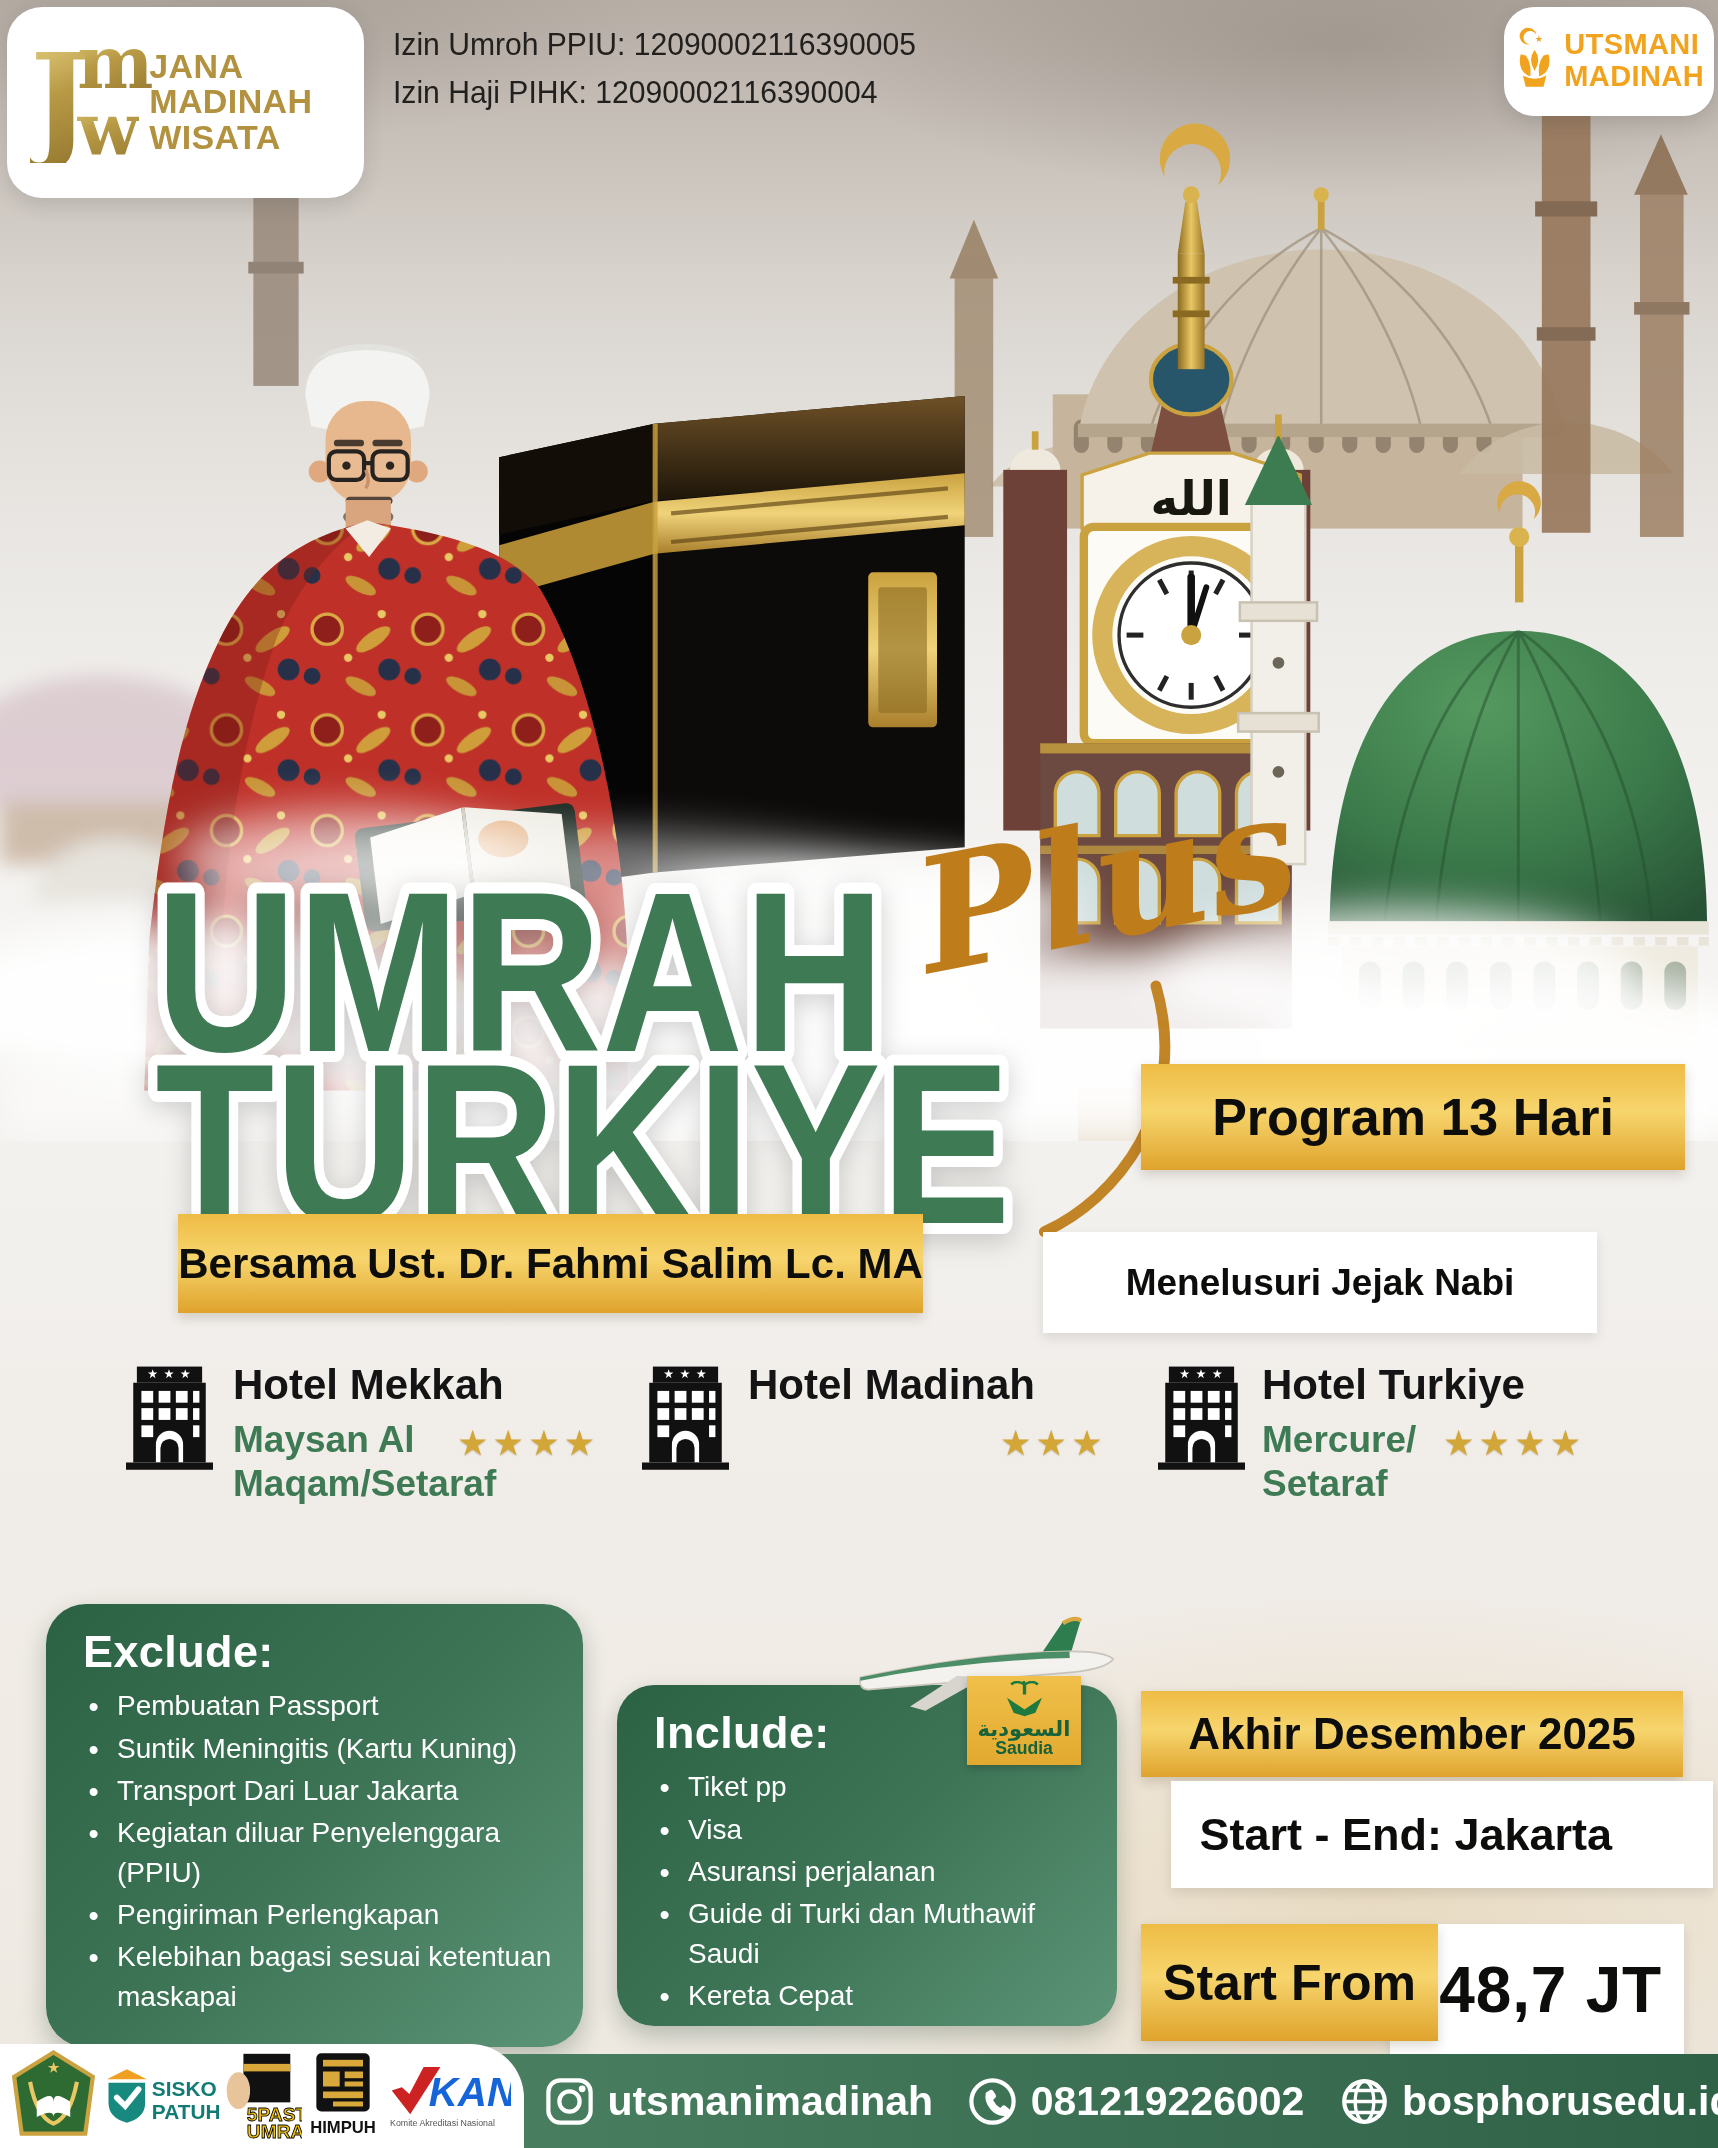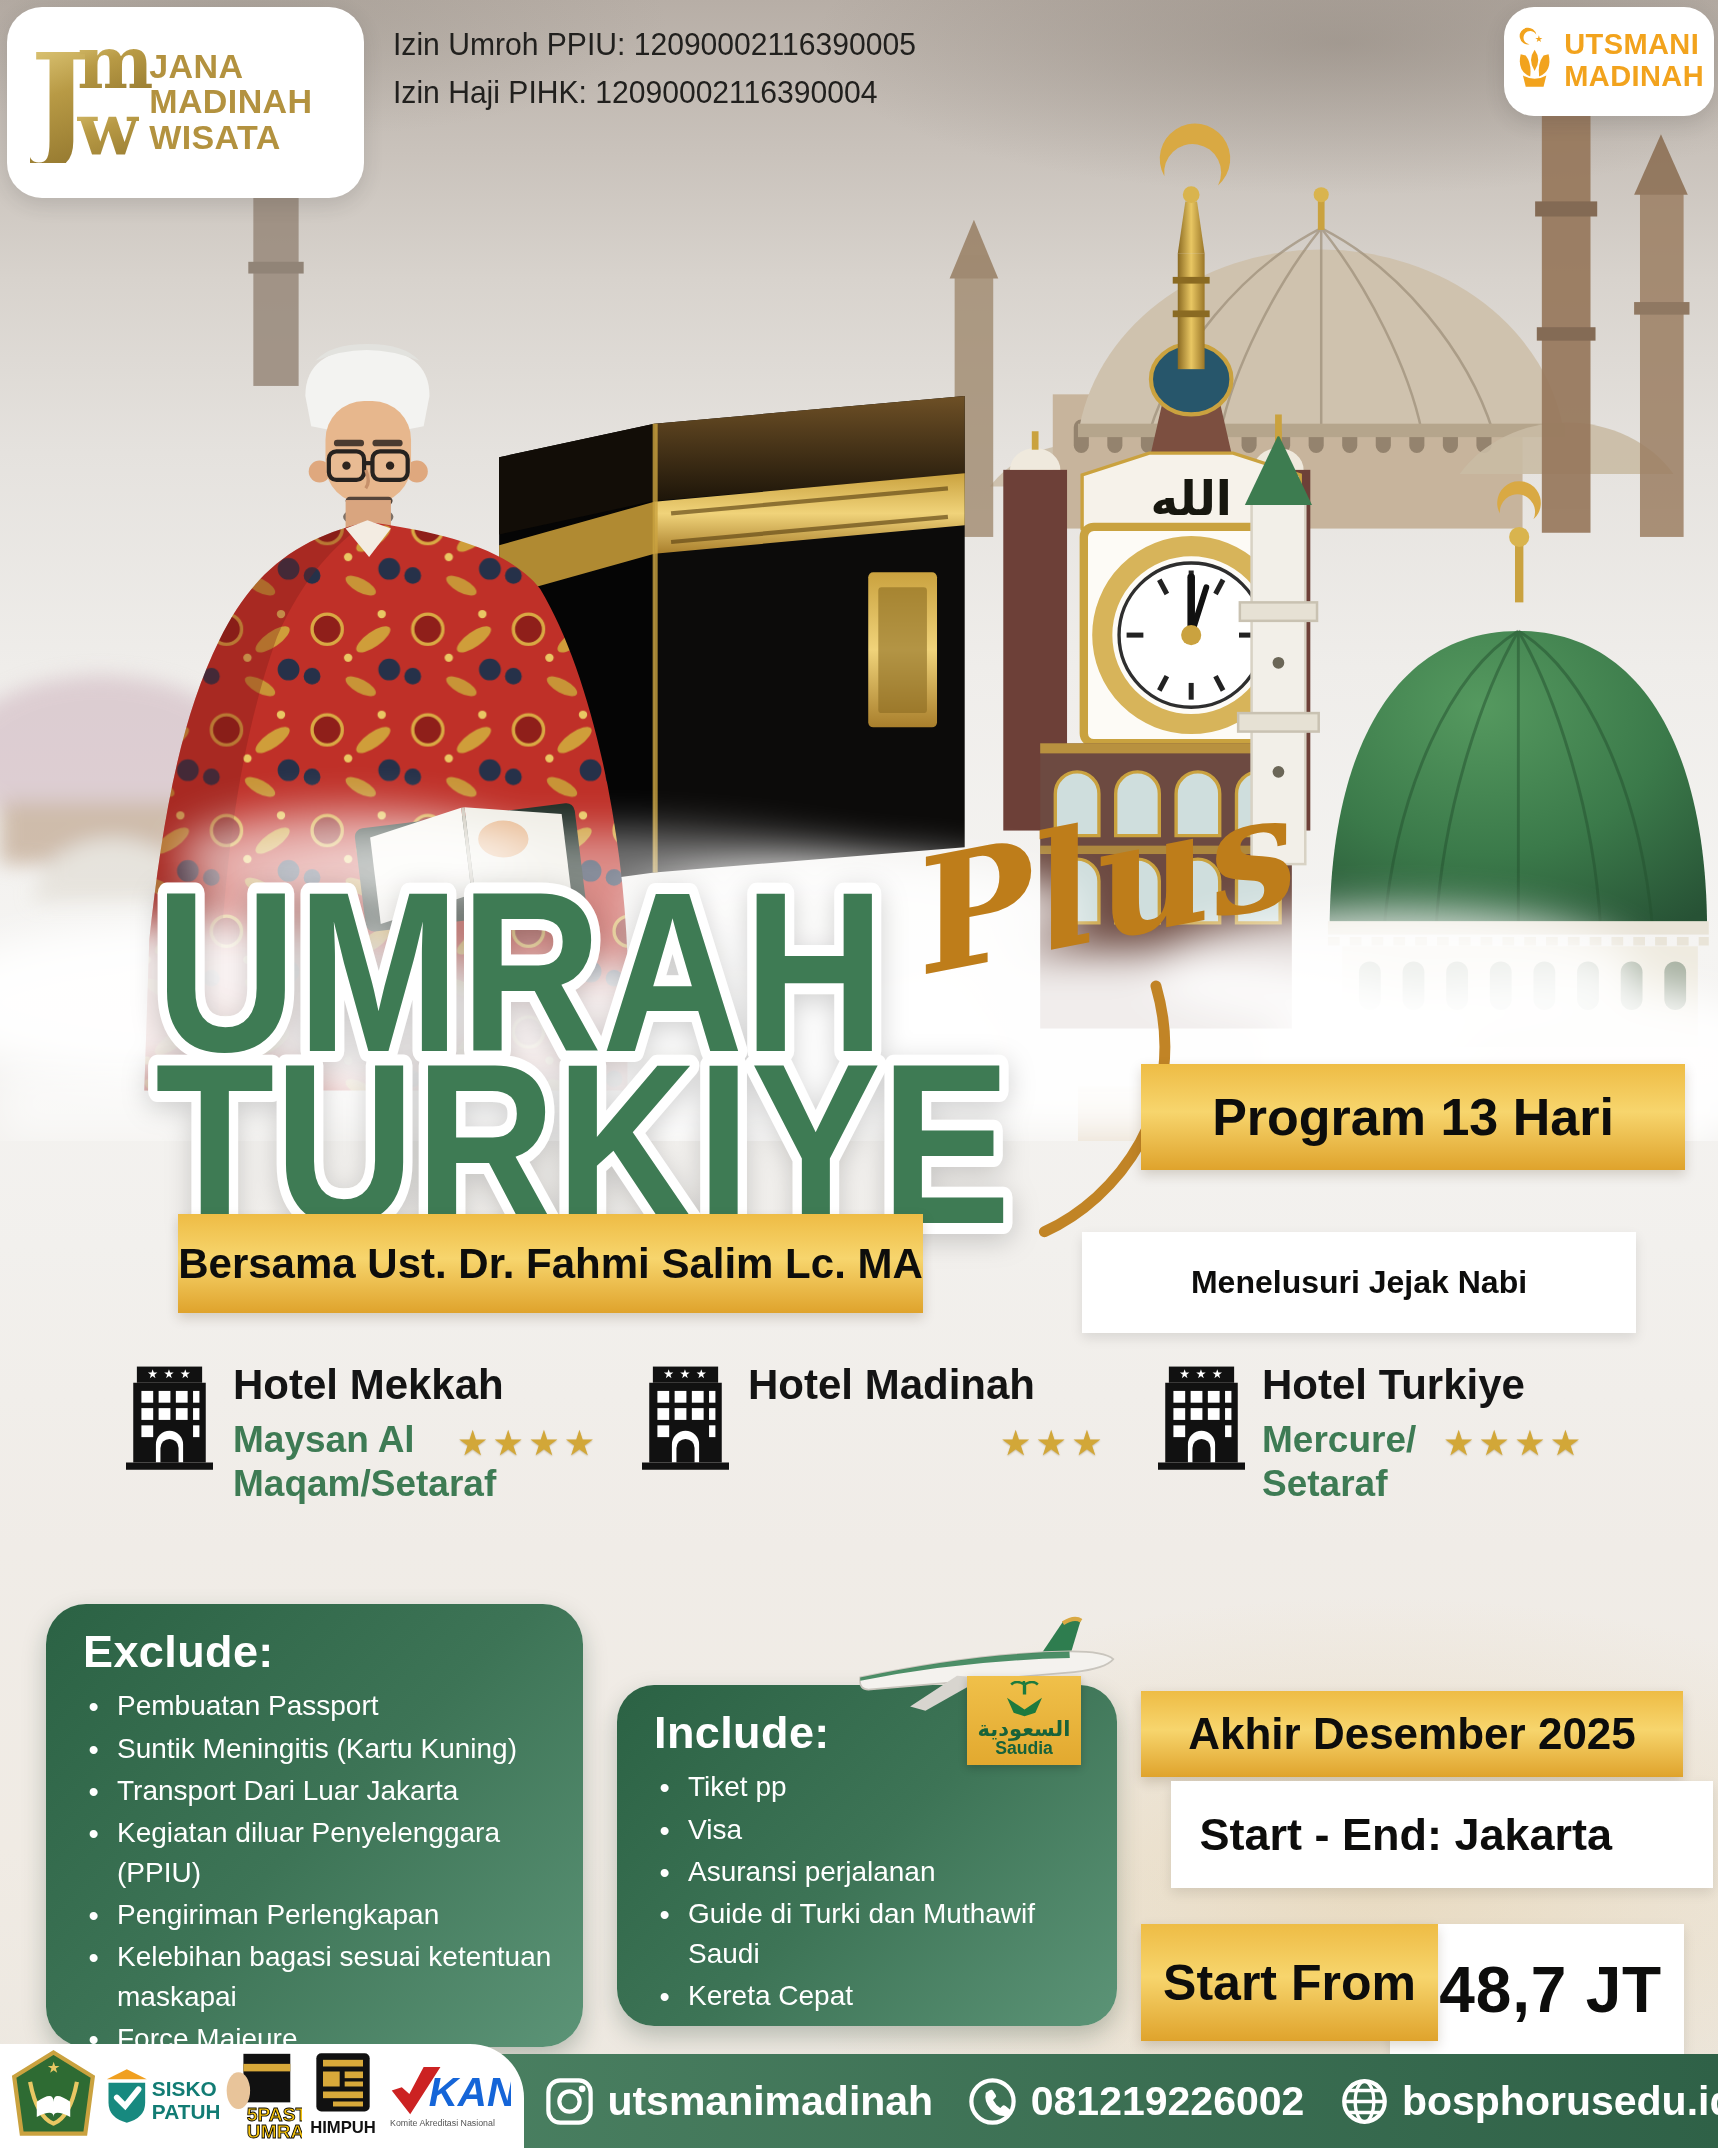--- a/index.html
+++ b/index.html
@@ -26,21 +26,21 @@
   .mono .m3{left:47px;top:65px;font-size:72px;line-height:1;}
   .brandl div{font-size:34px;font-weight:700;color:#b3923f;line-height:1.05;letter-spacing:0.4px;}
   .license{left:393px;top:20px;z-index:6;font-size:32px;line-height:1.5;color:#21201e;transform:scaleX(.94);transform-origin:left top;}
   .card-right{left:1504px;top:6.7px;width:210px;height:109px;border-radius:30px;z-index:6;display:flex;align-items:center;padding:8.4px 10px;gap:9px;}
   .brandr div{font-size:29px;font-weight:700;color:#f2a31d;line-height:1.1;letter-spacing:0.4px;}
   
   .gold{background:linear-gradient(180deg,#eebc45 0%,#f7d56d 45%,#dfa32c 100%);box-shadow:0 5px 11.7px rgba(60,40,0,.18);}
   .badge{display:flex;align-items:center;justify-content:center;color:#0d0d0c;font-weight:700;z-index:3;}
   .badge-program{left:1141px;top:1064px;width:544px;height:106px;font-size:52px;}
   .badge-speaker{left:178px;top:1214px;width:745px;height:99px;font-size:42px;}
-  .badge-tagline{left:1043px;top:1232px;width:554px;height:101px;font-size:32px;background:#fff;box-shadow:0 5px 11.7px rgba(0,0,0,.10);margin-left:39px;}
+  .badge-tagline{left:1043px;top:1232px;width:554px;height:101px;font-size:37px;background:#fff;box-shadow:0 5px 11.7px rgba(0,0,0,.10);}
   
   .hotel-ico{z-index:3;}
   .hotel-title{z-index:3;font-size:42px;font-weight:700;color:#141414;}
   .hotel-name{z-index:3;font-size:37px;font-weight:700;color:#3e7b54;line-height:1.18;}
   .hotel-stars{z-index:3;font-size:35px;color:#d2a738;letter-spacing:4.2px;text-shadow:0 0.8px 1.7px rgba(120,90,10,.35);}
   
   .panel{background:linear-gradient(135deg,#2b6244 0%,#3d7456 50%,#5f977a 105%);
      border-radius:40px;color:#fff;z-index:3;box-shadow:0 10px 23.5px rgba(20,50,35,.25);
      padding:22px 25px 8.4px 37px;}
   .panel h3{margin:0 0 8.4px 0;font-size:45px;font-weight:700;letter-spacing:0.4px;}
@@ -428,21 +428,20 @@
 
   <div class="abs panel panel-exclude">
     <h3>Exclude:</h3>
     <ul>
       <li>Pembuatan Passport</li>
       <li>Suntik Meningitis (Kartu Kuning)</li>
       <li>Transport Dari Luar Jakarta</li>
       <li>Kegiatan diluar Penyelenggara (PPIU)</li>
       <li>Pengiriman Perlengkapan</li>
       <li>Kelebihan bagasi sesuai ketentuan maskapai</li>
-      <li>Force Majeure</li>
     </ul>
   </div>
 
   <div class="abs panel panel-include">
     <h3>Include:</h3>
     <ul>
       <li>Tiket pp</li>
       <li>Visa</li>
       <li>Asuransi perjalanan</li>
       <li>Guide di Turki dan Muthawif Saudi</li>

